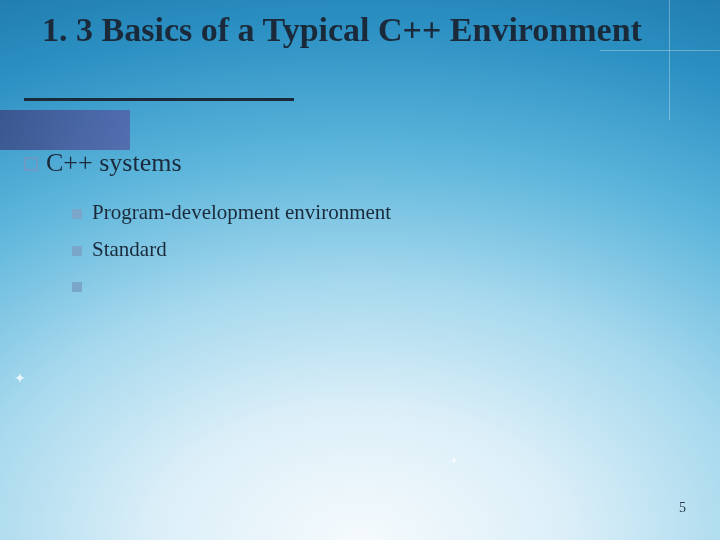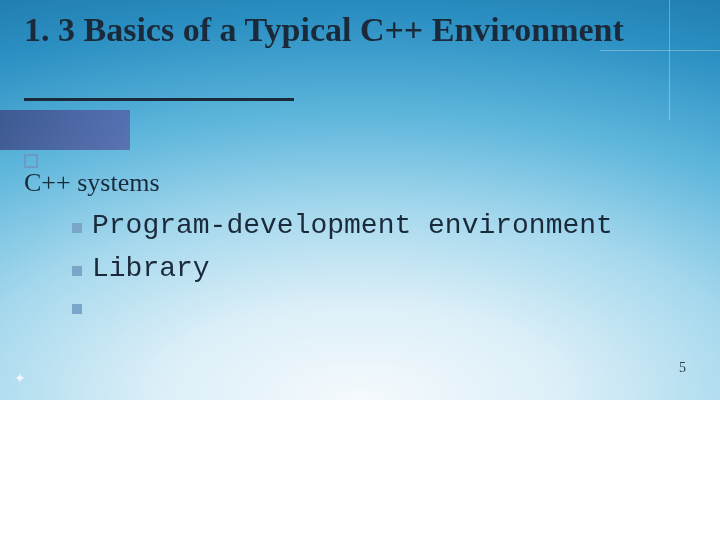--- a/index.html
+++ b/index.html
@@ -1,21 +1,22 @@
 <!DOCTYPE html>
 <html><head>
 <meta charset="utf-8">
 <style>
 * { margin: 0; padding: 0; box-sizing: border-box; }
 html, body { width: 720px; height: 540px; overflow: hidden; font-family: Georgia, 'Times New Roman', serif; }
 .slide {
   width: 720px;
-  height: 400px;
+  height: 540px;
   position: relative;
   background: radial-gradient(ellipse 140% 120% at 50% 100%, #f5fafd 0%, #dceff8 20%, #a5d8ed 40%, #5cb5db 60%, #2b8fc2 80%, #1a6fa0 100%);
+  text-align: center;
 }
 .title {
   position: absolute;
   top: 10px;
   left: 24px;
   right: 60px;
   font-size: 34px;
   font-weight: bold;
   color: #1a2a3a;
   line-height: 1.2;
@@ -39,22 +40,21 @@
 }
 .content {
   position: absolute;
   top: 148px;
   left: 24px;
   right: 40px;
 }
 .l1 {
   display: flex;
   align-items: baseline;
-  margin-bottom: 12px;
-  flex-direction: column;
+  margin-bottom: 22px;
 }
 .l1-bullet {
   width: 14px;
   height: 14px;
   border: 2px solid #6b9bc4;
   margin-right: 8px;
   margin-top: 6px;
   flex-shrink: 0;
 }
 .l1-text {
@@ -71,23 +71,22 @@
 }
 .l2-bullet {
   width: 10px;
   height: 10px;
   background: #7aa6c9;
   margin-right: 10px;
   margin-top: 8px;
   flex-shrink: 0;
 }
 .l2-text {
-  font-size: 28px;
+  font-size: 21px;
   color: #1a2a3a;
-  font-family: Liberation Mono, monospace;
 }
 .pagenum {
   position: absolute;
   bottom: 24px;
   right: 34px;
   font-size: 14px;
   color: #2a3a4a;
 }
 .sparkle {
   position: absolute;
@@ -137,21 +136,21 @@
       <div class="l1-bullet"></div>
       <div class="l1-text">C++  systems</div>
     </div>
     <div class="l2-wrap">
       <div class="l2">
         <div class="l2-bullet"></div>
         <div class="l2-text">Program-development environment</div>
       </div>
       <div class="l2">
         <div class="l2-bullet"></div>
-        <div class="l2-text">Library</div>
+        <div class="l2-text">Standard</div>
       </div>
       <div class="l2">
         <div class="l2-bullet"></div>
       </div>
     </div>
   </div>
 
   <div class="sparkle sp1">✦</div>
   <div class="sparkle sp2">✦</div>
 

